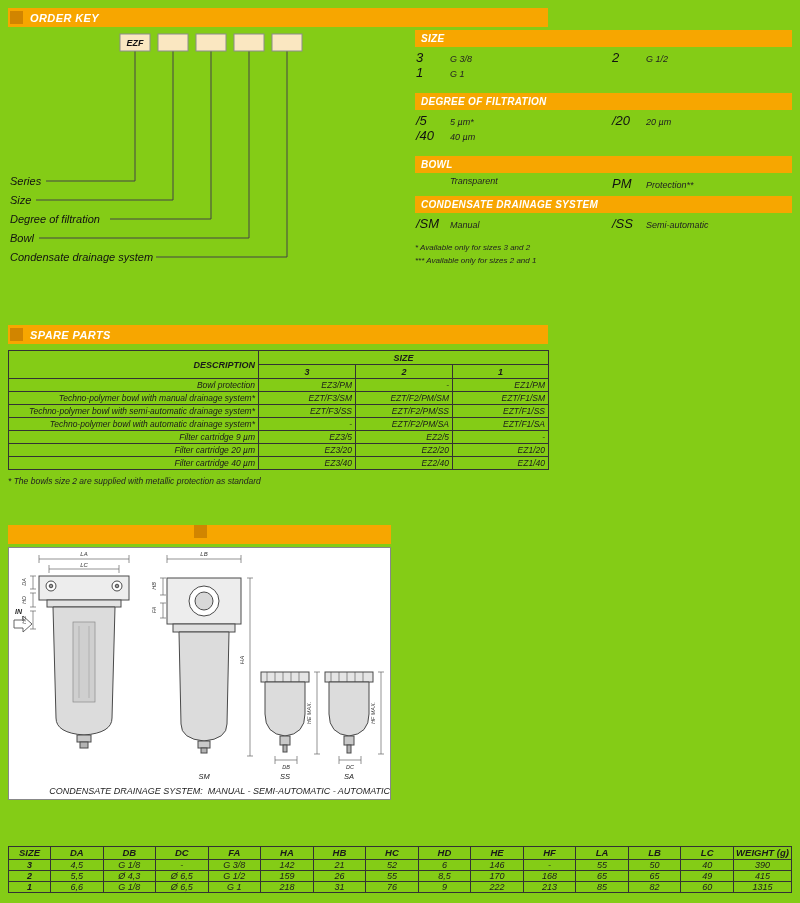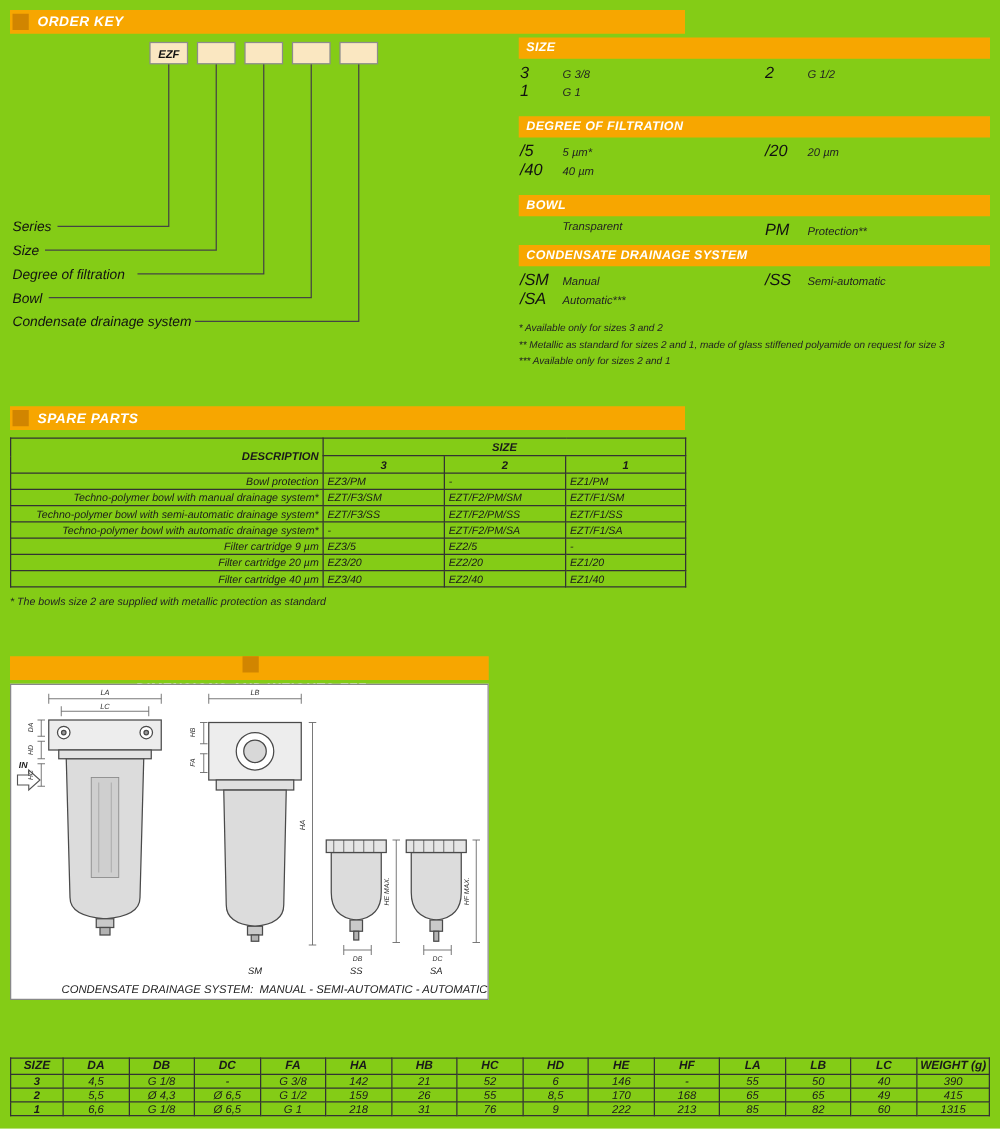--- a/index.html
+++ b/index.html
@@ -31,21 +31,21 @@
   .entry { display:flex; align-items:baseline; height:15px; }
   .entry-code { font-size:13px; min-width:34px; display:inline-block; color:#111; }
   .entry-desc { font-size:9px; color:#222; }
   .ok-footnotes { margin-top:10px; font-size:8px; line-height:13px; color:#222; }
 
   
   #spare-table { position:absolute; left:8px; top:350px; width:540px; border-collapse:collapse; table-layout:fixed; }
   #spare-table th, #spare-table td { border:1px solid #333; padding:1px 3px; }
   #spare-table th { font-weight:bold; font-size:9px; text-align:center; height:14px; }
   #spare-table th.desc-h { text-align:right; }
-  #spare-table td { font-size:8.5px; text-align:left; height:13px; }
+  #spare-table td { font-size:8.5px; text-align:right; height:13px; }
   #spare-table td.d { text-align:right; }
   #spare-footnote { position:absolute; left:8px; top:476px; font-size:8.5px; color:#222; }
 
   
   #drawing-box { position:absolute; left:8px; top:547px; width:383px; height:253px; border:1px solid #888; background:#fff; }
   #drawing-caption { position:absolute; left:0; bottom:3px; width:100%; text-align:right; font-size:9px; color:#222; white-space:pre; }
   .dim-text { font-size:6px; fill:#333; }
   .dim-text-sm { font-size:5.5px; fill:#333; }
   .variant-text { font-size:7.5px; fill:#222; }
   .in-text { font-size:7px; font-weight:bold; fill:#222; }
@@ -154,30 +154,25 @@
       </div>
       <div class="panel-grid">
         <div class="entry">
           <span class="entry-code">/SM</span>
           <span class="entry-desc">Manual</span>
         </div>
         <div class="entry">
           <span class="entry-code">/SS</span>
           <span class="entry-desc">Semi-automatic</span>
         </div>
-        <div class="entry">
-          <span class="entry-code">/SA</span>
-          <span class="entry-desc">Automatic***</span>
-        </div>
       </div>
     </section>
 
     <div class="ok-footnotes">
       <div>* Available only for sizes 3 and 2</div>
-      <div>** Metallic as standard for sizes 2 and 1, made of glass stiffened polyamide on request for size 3</div>
       <div>*** Available only for sizes 2 and 1</div>
     </div>
   </div>
 
   <div class="section-bar" id="bar-spare">
     <span class="bar-sq"></span>
     <span class="bar-title">SPARE PARTS</span>
   </div>
 
   <table id="spare-table">

